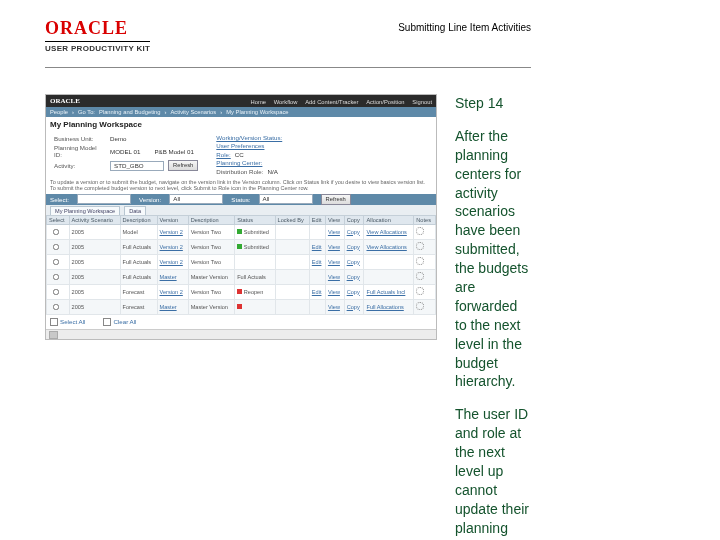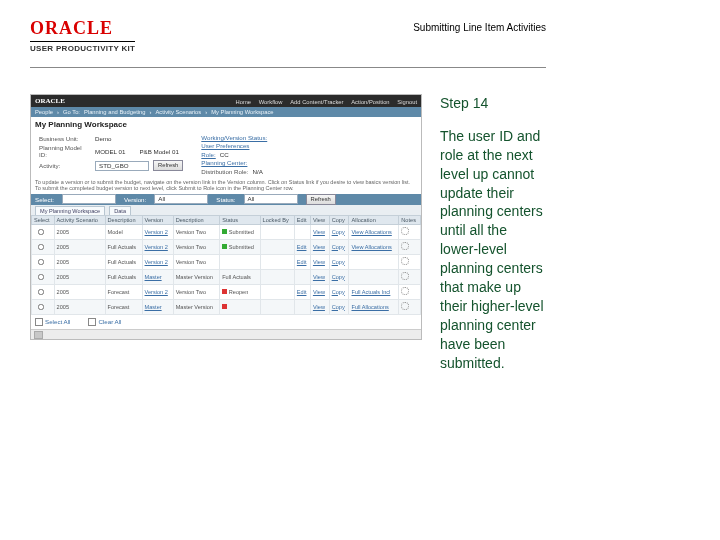--- a/index.html
+++ b/index.html
@@ -1,16 +1,16 @@
 <!DOCTYPE html>
 <html><head>
 <meta charset="utf-8">
 <style>
   html,body{margin:0;padding:0;width:720px;height:540px;font-family:Arial,Helvetica,sans-serif;background:#fff;color:#333}
-  .page{width:576px;height:540px;position:relative;box-sizing:border-box;padding:18px 30px}
+  .page{width:576px;height:540px;position:relative;box-sizing:border-box;padding:18px 45px}
   
   .hdr{display:flex;align-items:flex-start;justify-content:space-between}
   .logo-blk{display:flex;flex-direction:column}
   .oracle-logo{font-family:Georgia,"Times New Roman",serif;font-weight:bold;color:#d90000;font-size:18px;letter-spacing:1px}
   .upk{font-size:8px;font-weight:bold;border-top:1px solid #000;margin-top:2px;padding-top:2px;letter-spacing:0.3px}
   .lesson-title{font-size:10px;color:#000;margin-top:4px}
   .rule{border:none;border-top:1px solid #888;margin:14px 0 26px 0}
   
   .body{display:flex;gap:20px}
   .left{width:390px}
@@ -254,17 +254,18 @@
         </div>
 
         <div class="scroll">
           <div class="thumb"></div>
         </div>
       </div>
     </div>
 
     <div class="right">
       <p>Step 14</p>
+      <p>After the planning centers for activity scenarios have been submitted, the budgets are forwarded to the next level in the budget hierarchy.</p>
       <p>The user ID and role at the next level up cannot update their planning centers until all the lower-level planning centers that make up their higher-level planning center have been submitted.</p>
     </div>
 
   </div>
 </div>
 
 </body></html>

